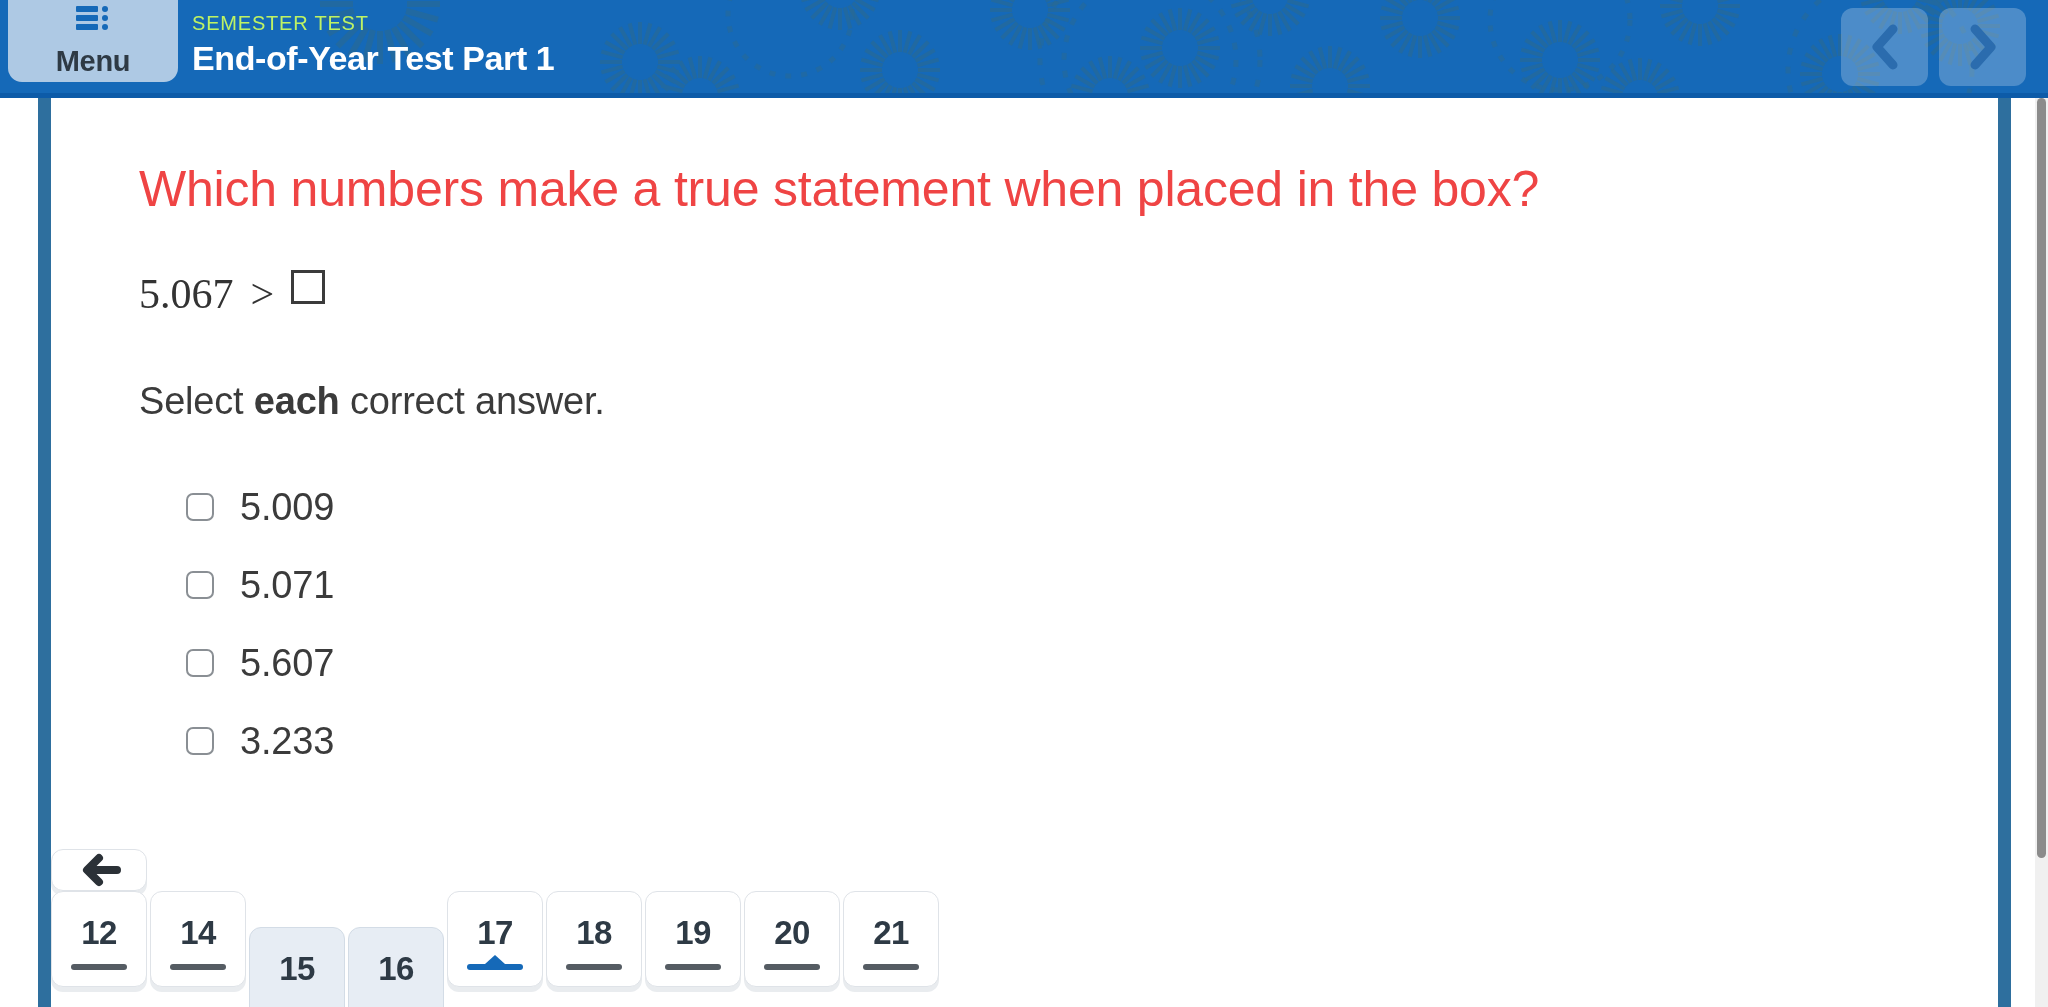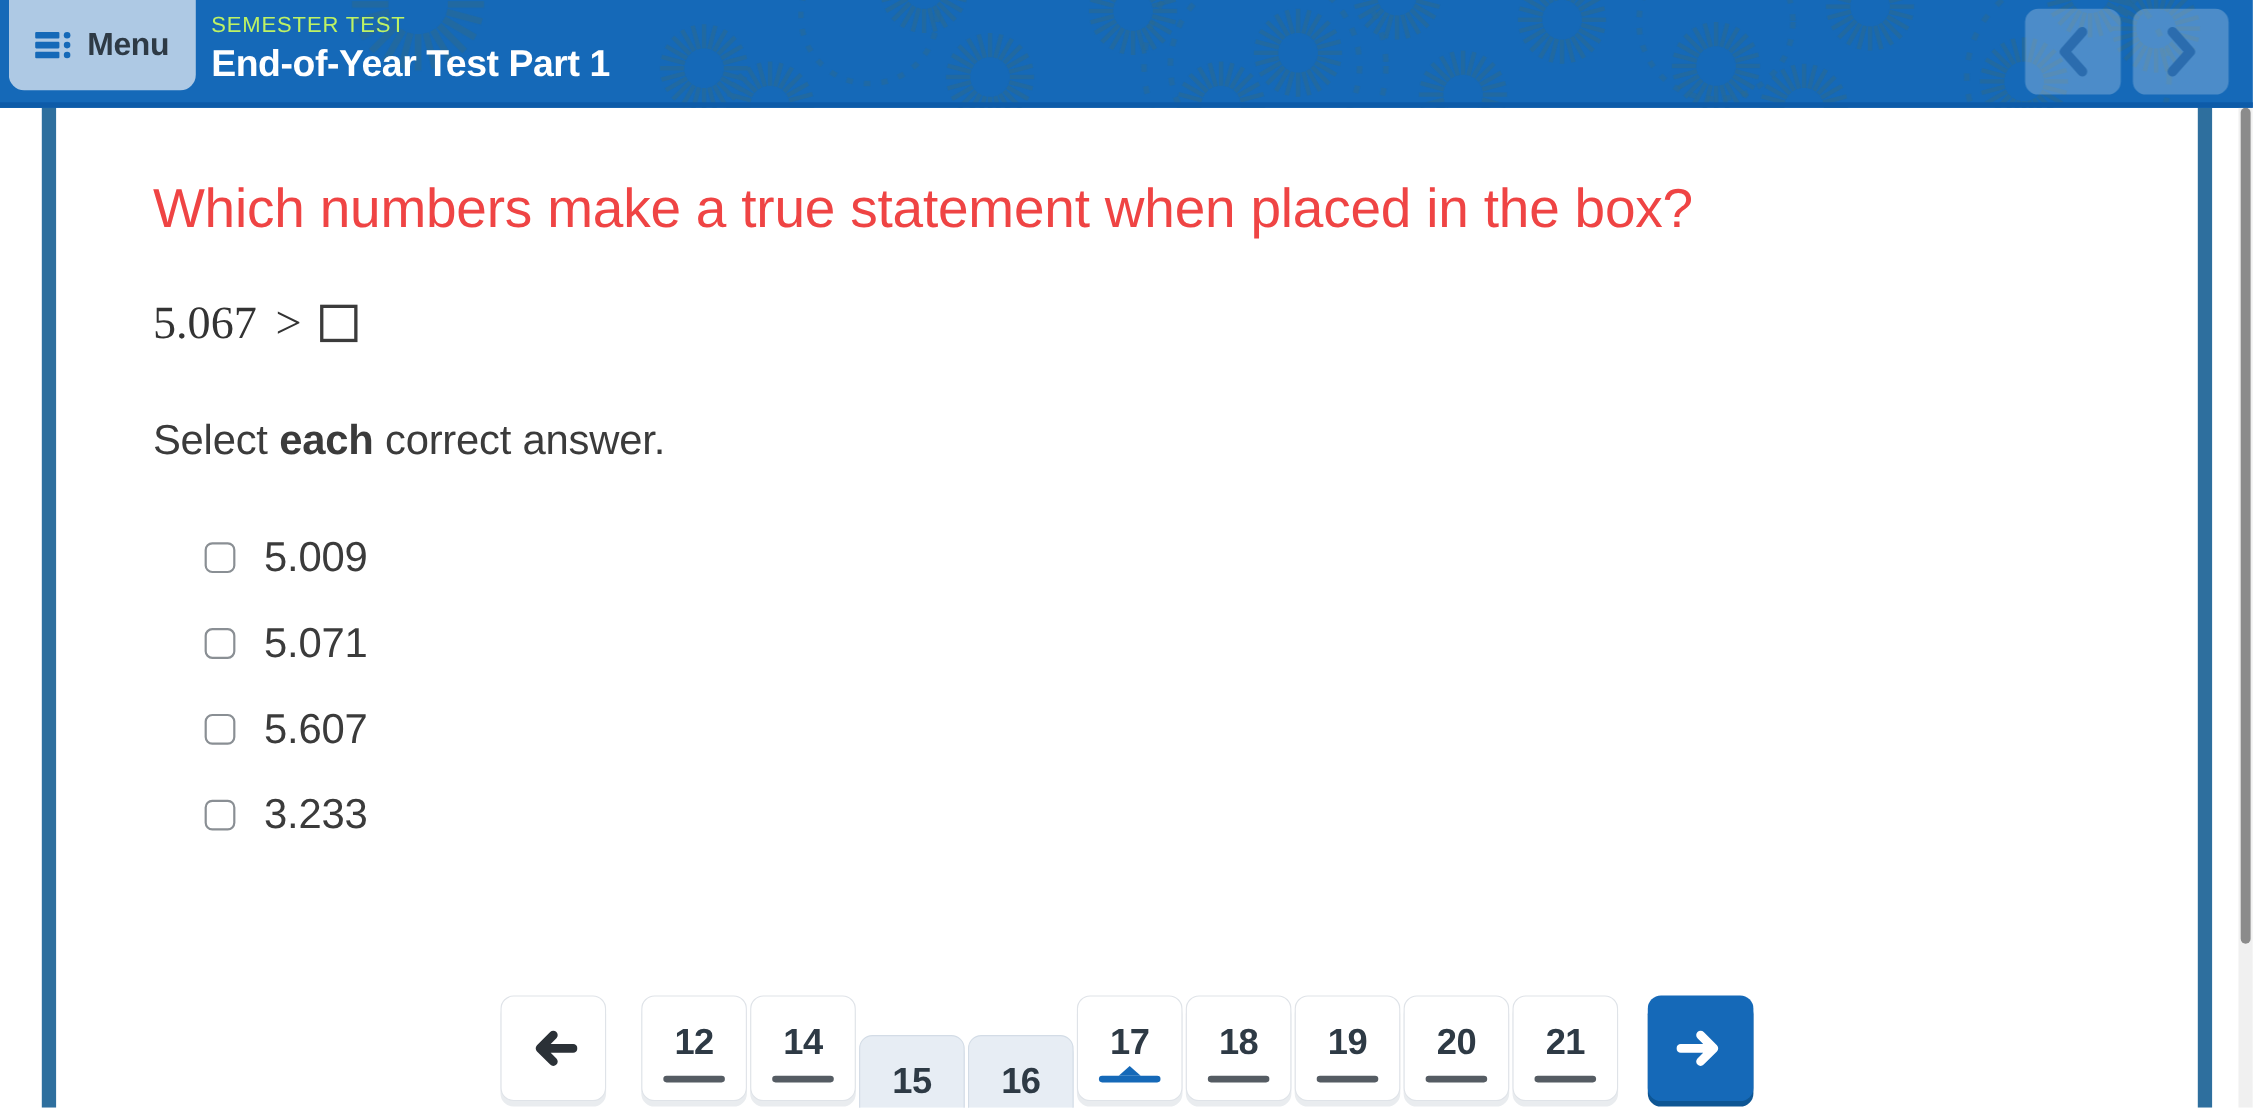--- a/index.html
+++ b/index.html
@@ -43,20 +43,21 @@
     width: 170px;
     height: 82px;
     background: #aec9e4;
     border-radius: 0 0 14px 14px;
     display: flex;
     align-items: center;
     justify-content: center;
     gap: 13px;
     z-index: 5;
     cursor: pointer;
+    flex-direction: column;
   }
   .menu-icon {
     width: 34px;
     height: 28px;
     position: relative;
   }
   .menu-icon .bar {
     position: absolute;
     left: 0;
     width: 22px;
@@ -192,21 +193,21 @@
     white-space: nowrap;
   }
   .math-expression {
     position: absolute;
     left: 88px;
     top: 172px;
     font-family: "Liberation Serif", serif;
     font-size: 42px;
     color: #333333;
     display: flex;
-    align-items: center;
+    align-items: flex-start;
     gap: 17px;
   }
   .answer-box {
     display: inline-block;
     width: 34px;
     height: 34px;
     border: 3px solid #3b3b3b;
     background: #ffffff;
   }
   .instruction {
@@ -252,20 +253,21 @@
     position: absolute;
     left: 0;
     bottom: 0;
     width: 1947px;
     height: 120px;
     display: flex;
     align-items: flex-start;
     justify-content: center;
     gap: 0;
     padding-top: 18px;
+    flex-direction: column;
   }
   .pager-nav {
     width: 96px;
     height: 96px;
     border-radius: 12px;
     background: #ffffff;
     border: 1px solid #dfe3e8;
     box-shadow: 0 5px 0 0 #e9ecef;
     display: flex;
     align-items: center;

